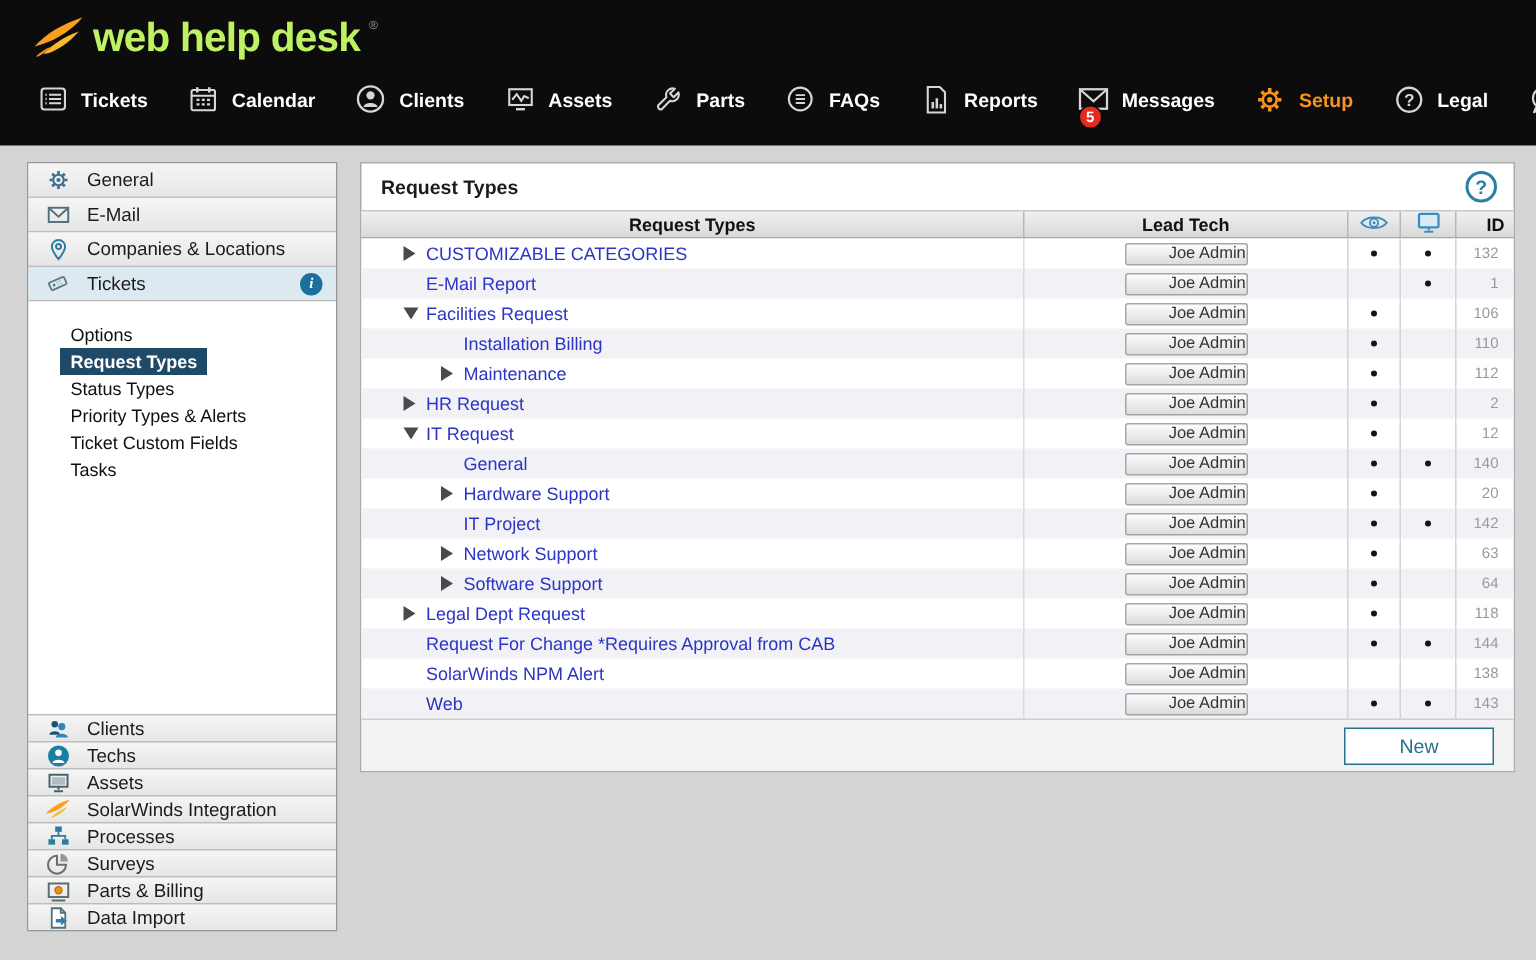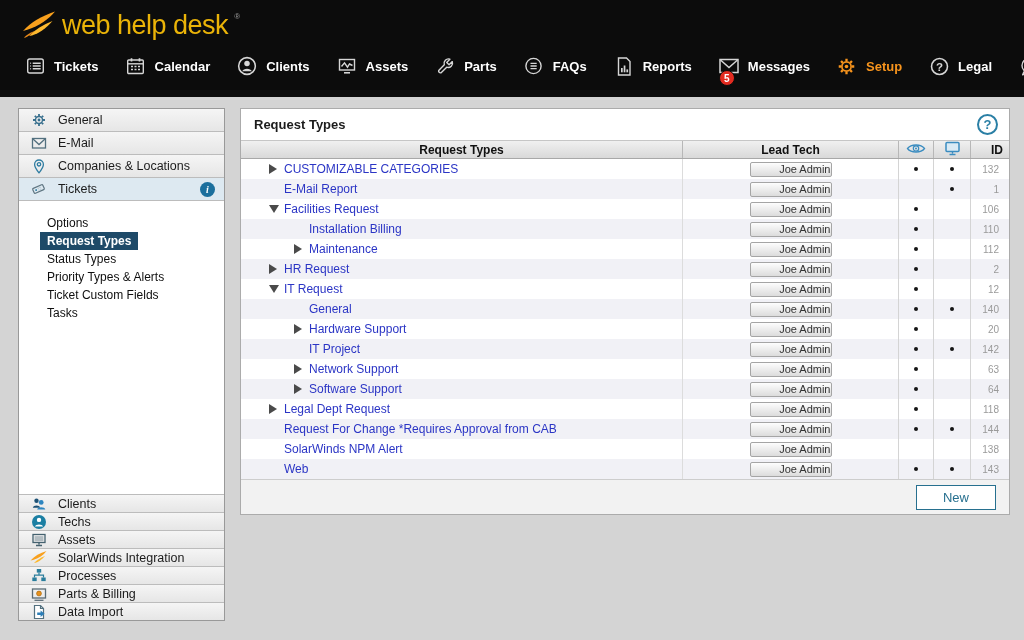--- a/index.html
+++ b/index.html
@@ -4,21 +4,21 @@
 <style>
   * { margin:0; padding:0; box-sizing:border-box; }
   html,body { background:#c9c9c9; }
   .page {
     position:relative; width:1024px; height:640px; overflow:hidden;
     background:#d4d4d4; font-family:"Liberation Sans", sans-serif;
   }
   
   .topbar { position:absolute; left:0; top:0; width:1024px; height:97px; background:#0c0c0c; }
   .logo { position:absolute; left:22px; top:10px; display:flex; align-items:flex-start; gap:6px; }
-  .logo-text { color:#eab308; font-size:27px; font-weight:normal; letter-spacing:-0.5px; line-height:30px; }
+  .logo-text { color:#bef264; font-size:27px; font-weight:bold; letter-spacing:-0.5px; line-height:30px; }
   .logo-tm { color:#9a9a9a; font-size:8px; line-height:10px; margin-top:2px; }
   .mainnav { position:absolute; left:24px; top:46px; height:40px; display:flex; align-items:center; }
   .nav-item { display:flex; align-items:center; gap:8px; margin-right:26px; color:#fff;
     font-size:13px; font-weight:bold; cursor:pointer; position:relative; }
   .nav-item .nicon { width:22px; height:22px; display:flex; align-items:center; justify-content:center;
     color:#d6d6d6; position:relative; }
   .nav-item.active { color:#F7941D; }
   .nav-item.active .nicon { color:#F7941D; }
   .nav-badge { position:absolute; left:1px; bottom:-9px; min-width:16px; height:16px; border-radius:50%;
     background:#e32b20; color:#fff; font-size:10px; font-weight:bold; display:flex; align-items:center;
@@ -72,21 +72,21 @@
   .tri-down { width:0; height:0; border-top:8px solid #4a4a4a;
     border-left:5px solid transparent; border-right:5px solid transparent; }
   .indent-1 { width:28px; flex:0 0 28px; } .indent-2 { width:53px; flex:0 0 53px; }
   .rt-link { color:#2b35c5; cursor:pointer; text-decoration:none; white-space:nowrap; }
   .jbtn { width:82px; height:15px; font-size:11px; color:#333; font-family:"Liberation Sans",sans-serif;
     background:linear-gradient(#fdfdfd,#dcdcdc); border:1px solid #a5a5a5; border-radius:2px;
     line-height:12px; cursor:pointer;text-align:right; }
   .dot { width:4px; height:4px; border-radius:50%; background:#151515; }
   .panel-footer { height:35px; background:#f2f2f2; border-top:1px solid #cdcdcd;
     display:flex; align-items:center; justify-content:flex-end; padding-right:13px; }
-  .new-btn { width:80px; height:25px; background:#fff; border:1px solid #27708f; color:#27708f;
+  .new-btn { width:100px; height:25px; background:#fff; border:1px solid #27708f; color:#27708f;
     font-size:13px; font-family:"Liberation Sans",sans-serif; cursor:pointer; }
 </style>
 </head>
 <body>
 
 <div class="page">
 
   <header class="topbar">
     <div class="logo">
       <span class="nicon" style="width:34px;height:30px;">
@@ -309,20 +309,29 @@
               <path d="M8 4.6 V7.2 M3.5 9.5 V7.2 H12.5 V9.5" stroke="#2a7d9c" stroke-width="1.2" fill="none"></path>
               <rect x="1.3" y="9.5" width="4.4" height="3.6" fill="#2a7d9c"></rect>
               <rect x="10.3" y="9.5" width="4.4" height="3.6" fill="#2a7d9c"></rect>
             </svg>
           </span>
           <span>Processes</span>
         </div>
         <div class="side-item">
           <span class="sicon">
             <svg width="16" height="16" viewBox="0 0 16 16">
+              <path d="M7 8.5 V2.5 A6 6 0 1 0 13 8.5 Z" fill="none" stroke="#6e6e6e" stroke-width="1.4"></path>
+              <path d="M9.3 6.3 V1.2 A5.1 5.1 0 0 1 14.4 6.3 Z" fill="#8a9aa3"></path>
+            </svg>
+          </span>
+          <span>Surveys</span>
+        </div>
+        <div class="side-item">
+          <span class="sicon">
+            <svg width="16" height="16" viewBox="0 0 16 16">
               <rect x="1.5" y="3" width="13" height="9" fill="none" stroke="#5a6b75" stroke-width="1.3"></rect>
               <circle cx="8" cy="7.5" r="2.4" fill="#e8911d" stroke="#b06f12" stroke-width=".8"></circle>
               <path d="M3.5 14.3h9" stroke="#5a6b75" stroke-width="1.3"></path>
             </svg>
           </span>
           <span>Parts &amp; Billing</span>
         </div>
         <div class="side-item">
           <span class="sicon">
             <svg width="16" height="16" viewBox="0 0 16 16">

